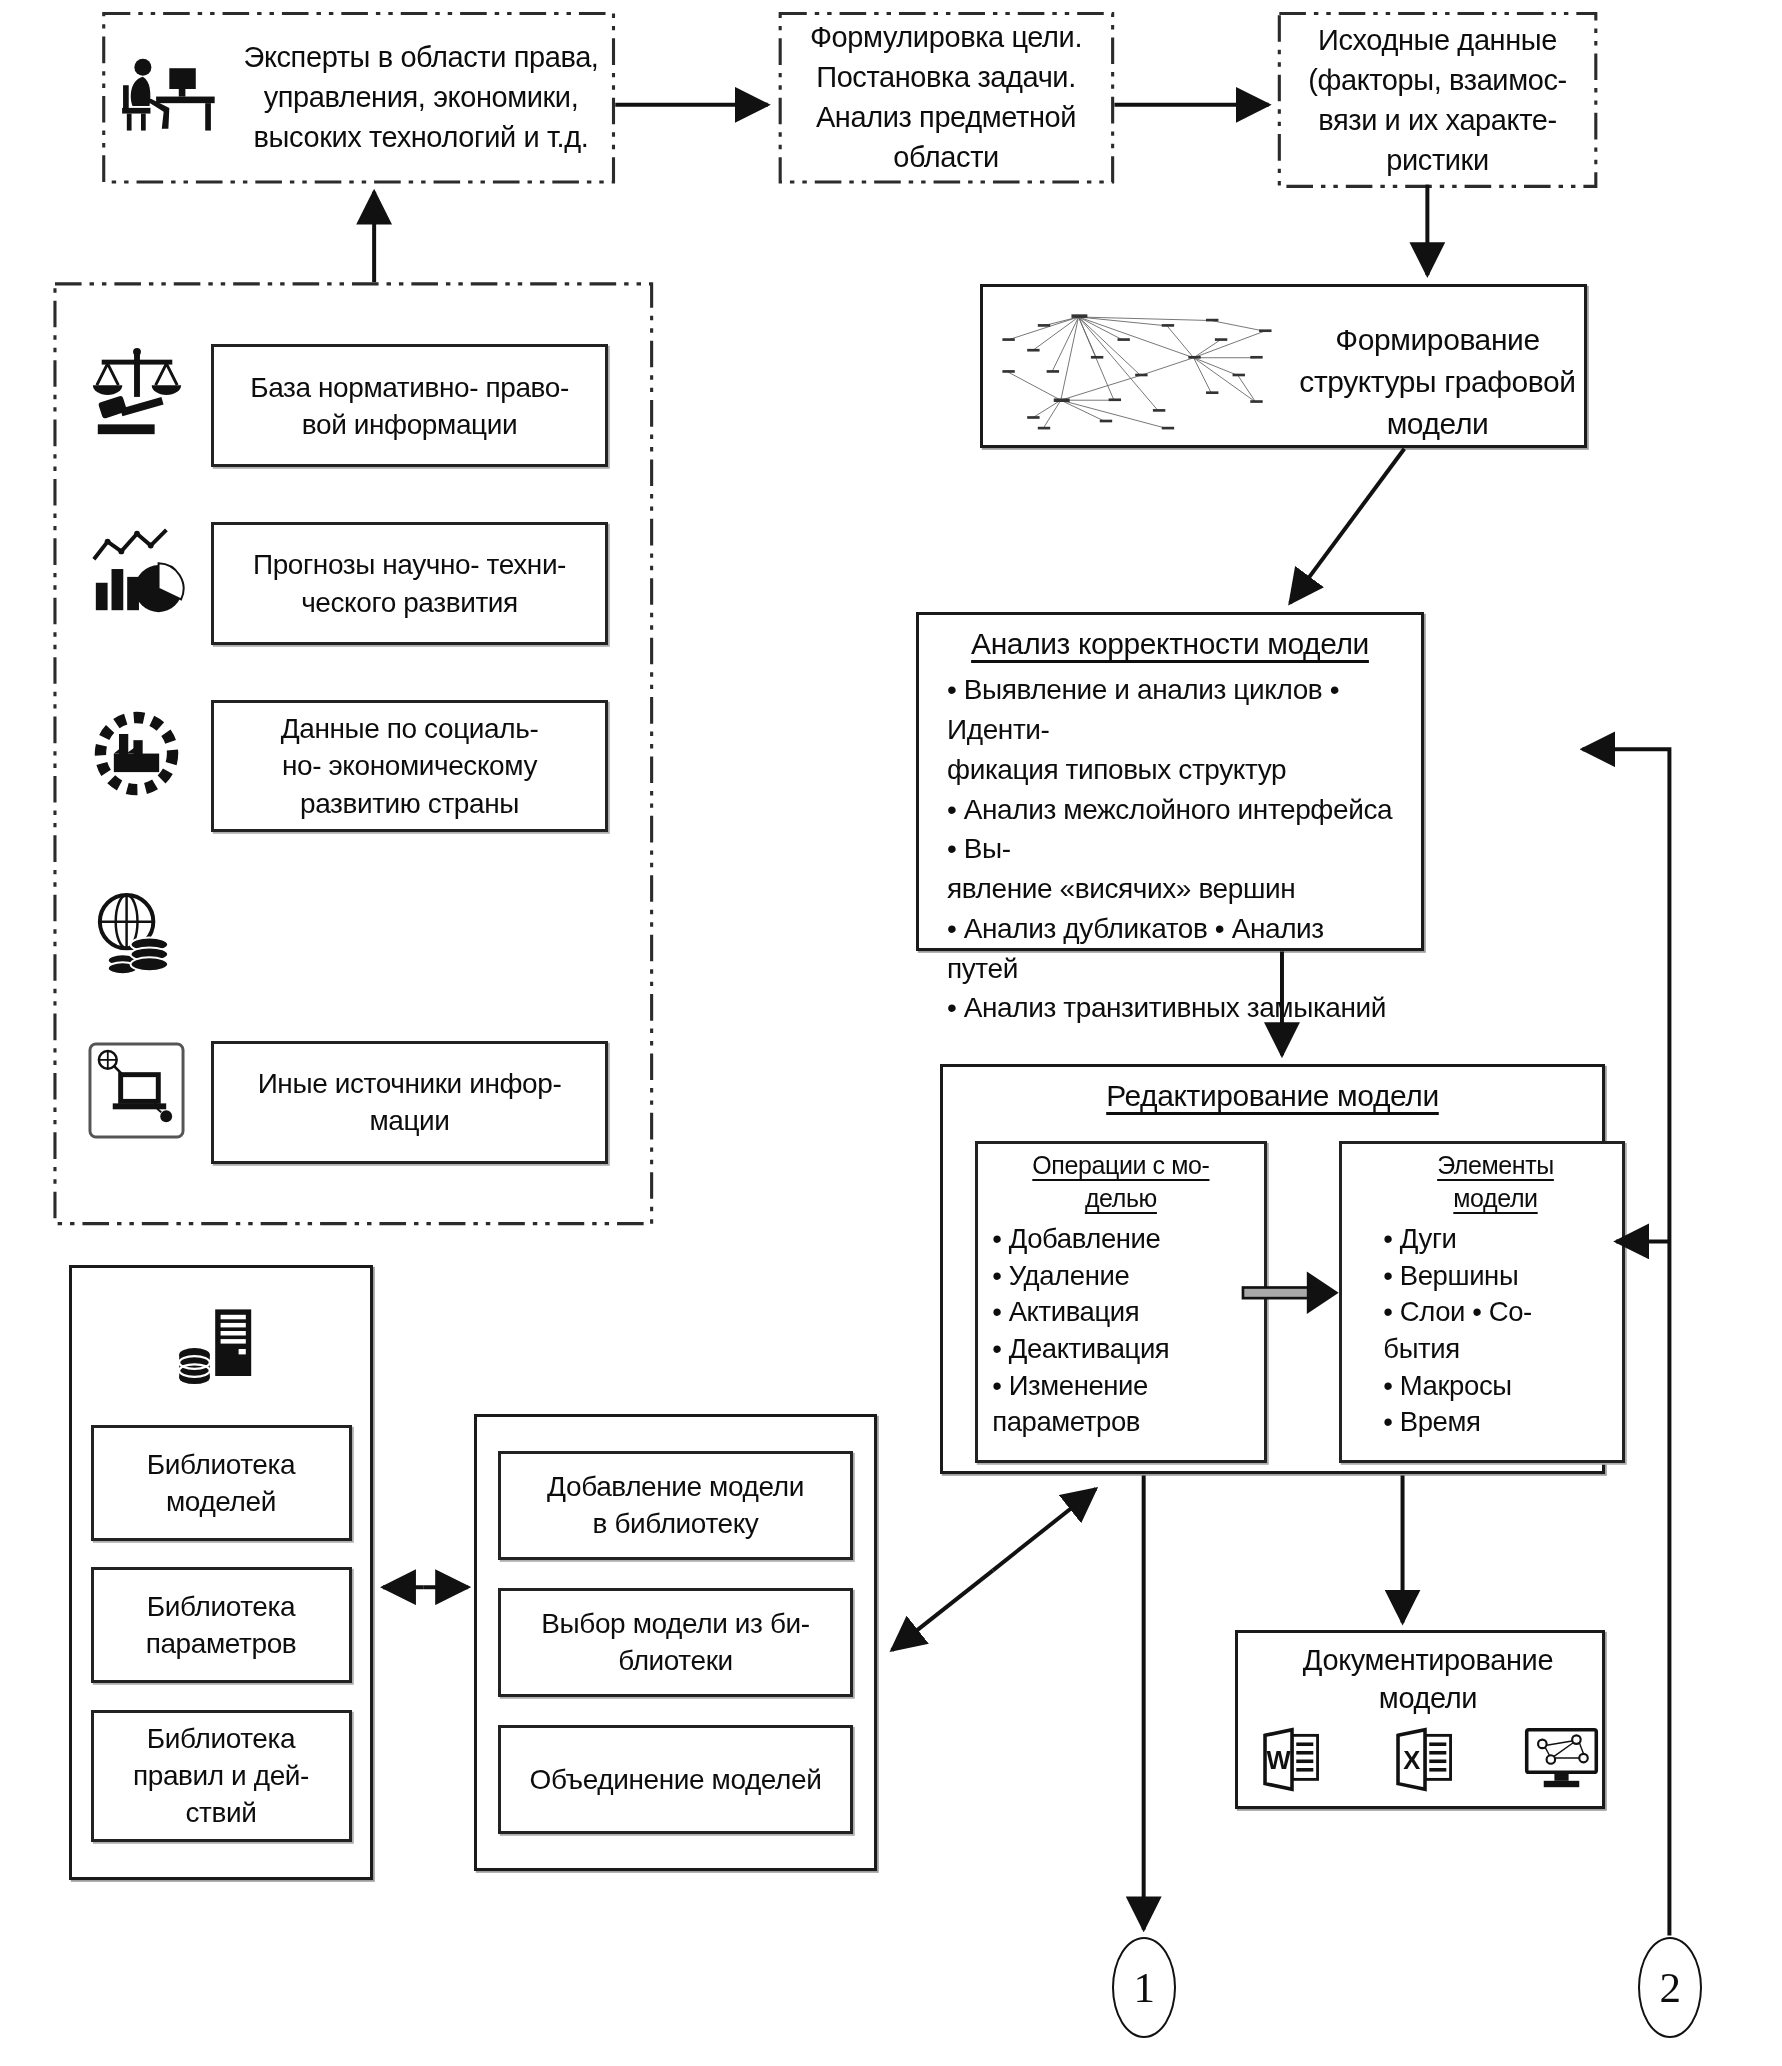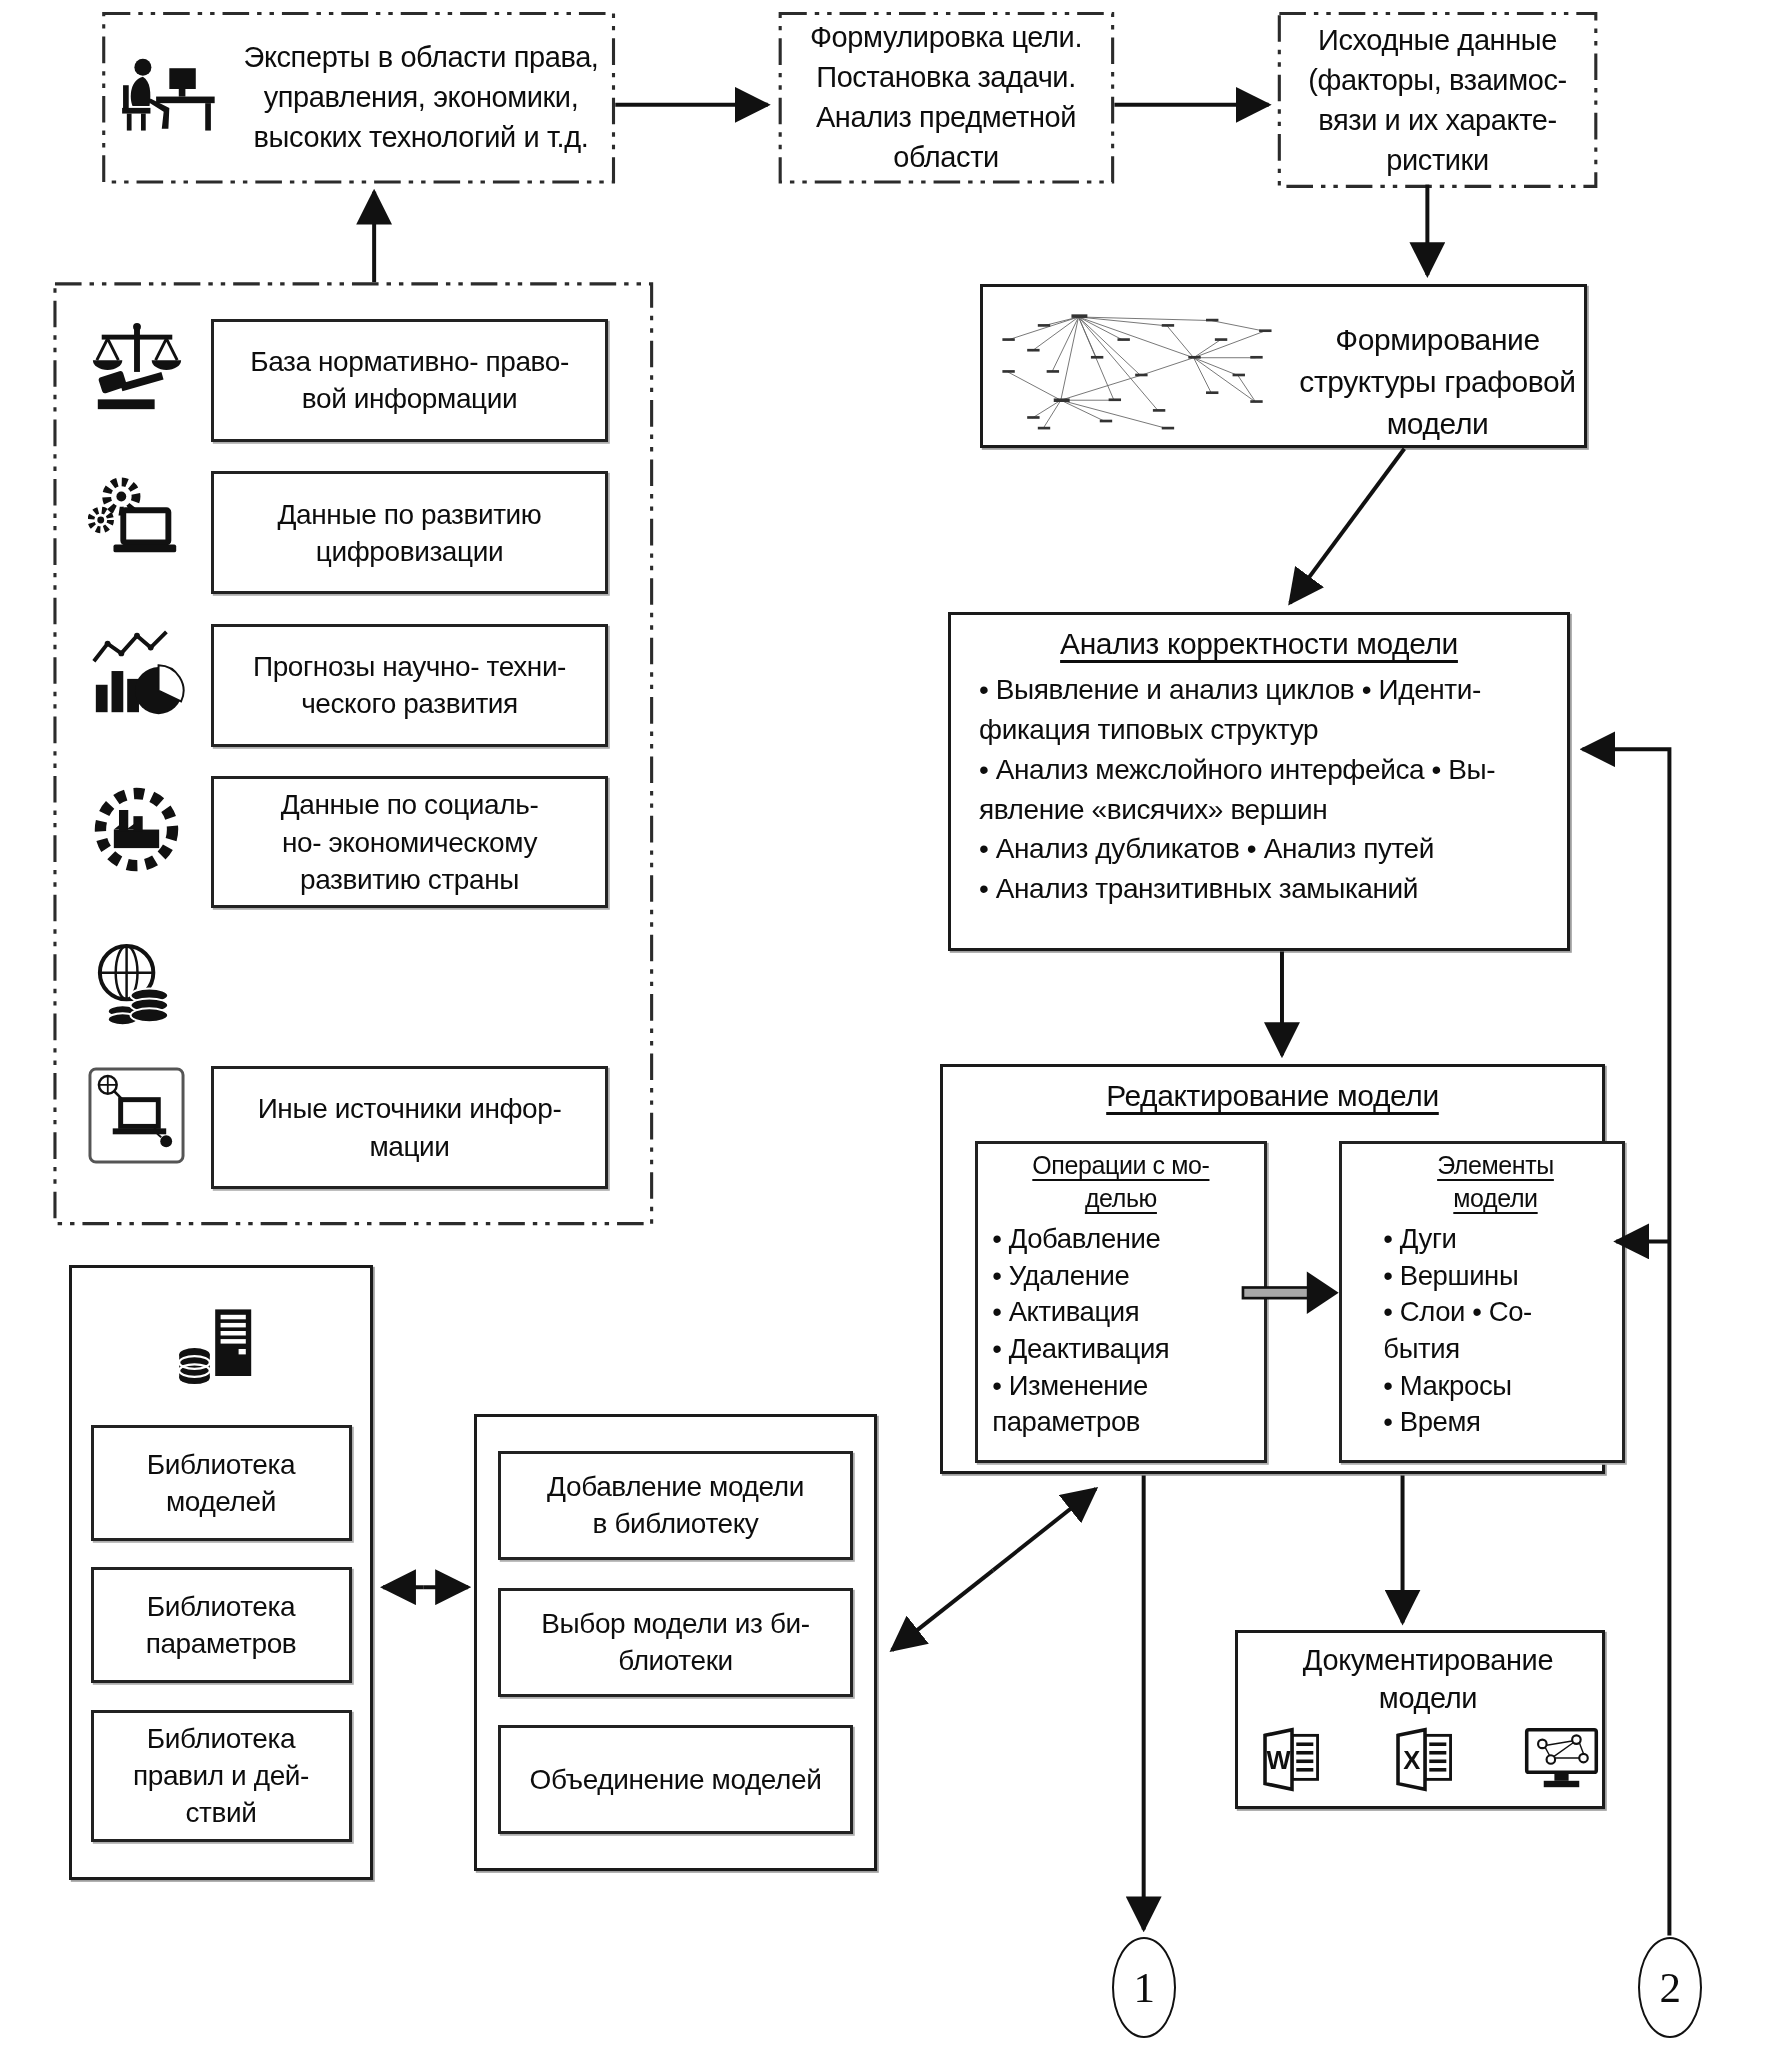--- a/index.html
+++ b/index.html
@@ -144,34 +144,20 @@
           <path d="M65,42 A 15 10 0 0 0 95,42 Z" fill="#111"></path>
           <rect x="12" y="56" width="26" height="17" rx="3" fill="#111" transform="rotate(-18 25 64)"></rect>
           <path d="M34,70 L76,58" stroke="#111" stroke-width="8"></path>
           <rect x="10" y="82" width="58" height="10" fill="#111"></rect>
         </svg>
       </div>
       <div class="src-box innerbox ml">База нормативно- право-
 вой информации</div>
     </div>
 
-    <div class="src-row">
-      <div class="src-icon">
-        <svg width="98" height="98" viewBox="0 0 100 100">
-          <circle cx="34" cy="26" r="15" fill="none" stroke="#111" stroke-width="9" stroke-dasharray="5.5 4.6"></circle>
-          <circle cx="34" cy="26" r="5" fill="#111"></circle>
-          <circle cx="13" cy="50" r="10" fill="none" stroke="#111" stroke-width="7" stroke-dasharray="4.2 3.8"></circle>
-          <circle cx="13" cy="50" r="3.5" fill="#111"></circle>
-          <rect x="36" y="40" width="46" height="33" rx="2" fill="#fff" stroke="#111" stroke-width="6"></rect>
-          <rect x="26" y="75" width="64" height="8" rx="2" fill="#111"></rect>
-        </svg>
-      </div>
-      <div class="src-box innerbox ml">Данные по развитию
-цифровизации</div>
-    </div>
 
     <div class="src-row">
       <div class="src-icon">
         <svg width="98" height="98" viewBox="0 0 100 100">
           <polyline points="6,38 20,20 34,30 50,12 64,24 80,8" fill="none" stroke="#111" stroke-width="4"></polyline>
           <circle cx="20" cy="20" r="3" fill="#111"></circle>
             <circle cx="34" cy="30" r="3" fill="#111"></circle>
           <circle cx="50" cy="12" r="3" fill="#111"></circle>
             <circle cx="64" cy="24" r="3" fill="#111"></circle>
           <rect x="8" y="62" width="12" height="28" fill="#111"></rect>
@@ -268,21 +254,21 @@
             <rect x="304" y="28" width="14" height="3"></rect>
           <rect x="294" y="108" width="14" height="3"></rect>
         </g>
       </svg>
     </span>
     <span class="gtext ml">Формирование
 структуры графовой
 модели</span>
   </div>
 
-  <div id="box-analysis" class="abs solid zbox" style="left:948px;top:612px;width:622px;height:339px;">
+  <div id="box-analysis" class="abs solid zbox" style="left:916px;top:612px;width:508px;height:339px;">
     <div class="atitle title-u">Анализ корректности модели</div>
     <div class="abody ml">•  Выявление и анализ циклов •  Иденти-
 фикация типовых структур
 •  Анализ межслойного интерфейса •  Вы-
 явление «висячих» вершин
 •  Анализ дубликатов •  Анализ путей
 •  Анализ транзитивных замыканий</div>
   </div>
 
   <div class="abs solid zbox" style="left:940px;top:1064px;width:665px;height:410px;">

